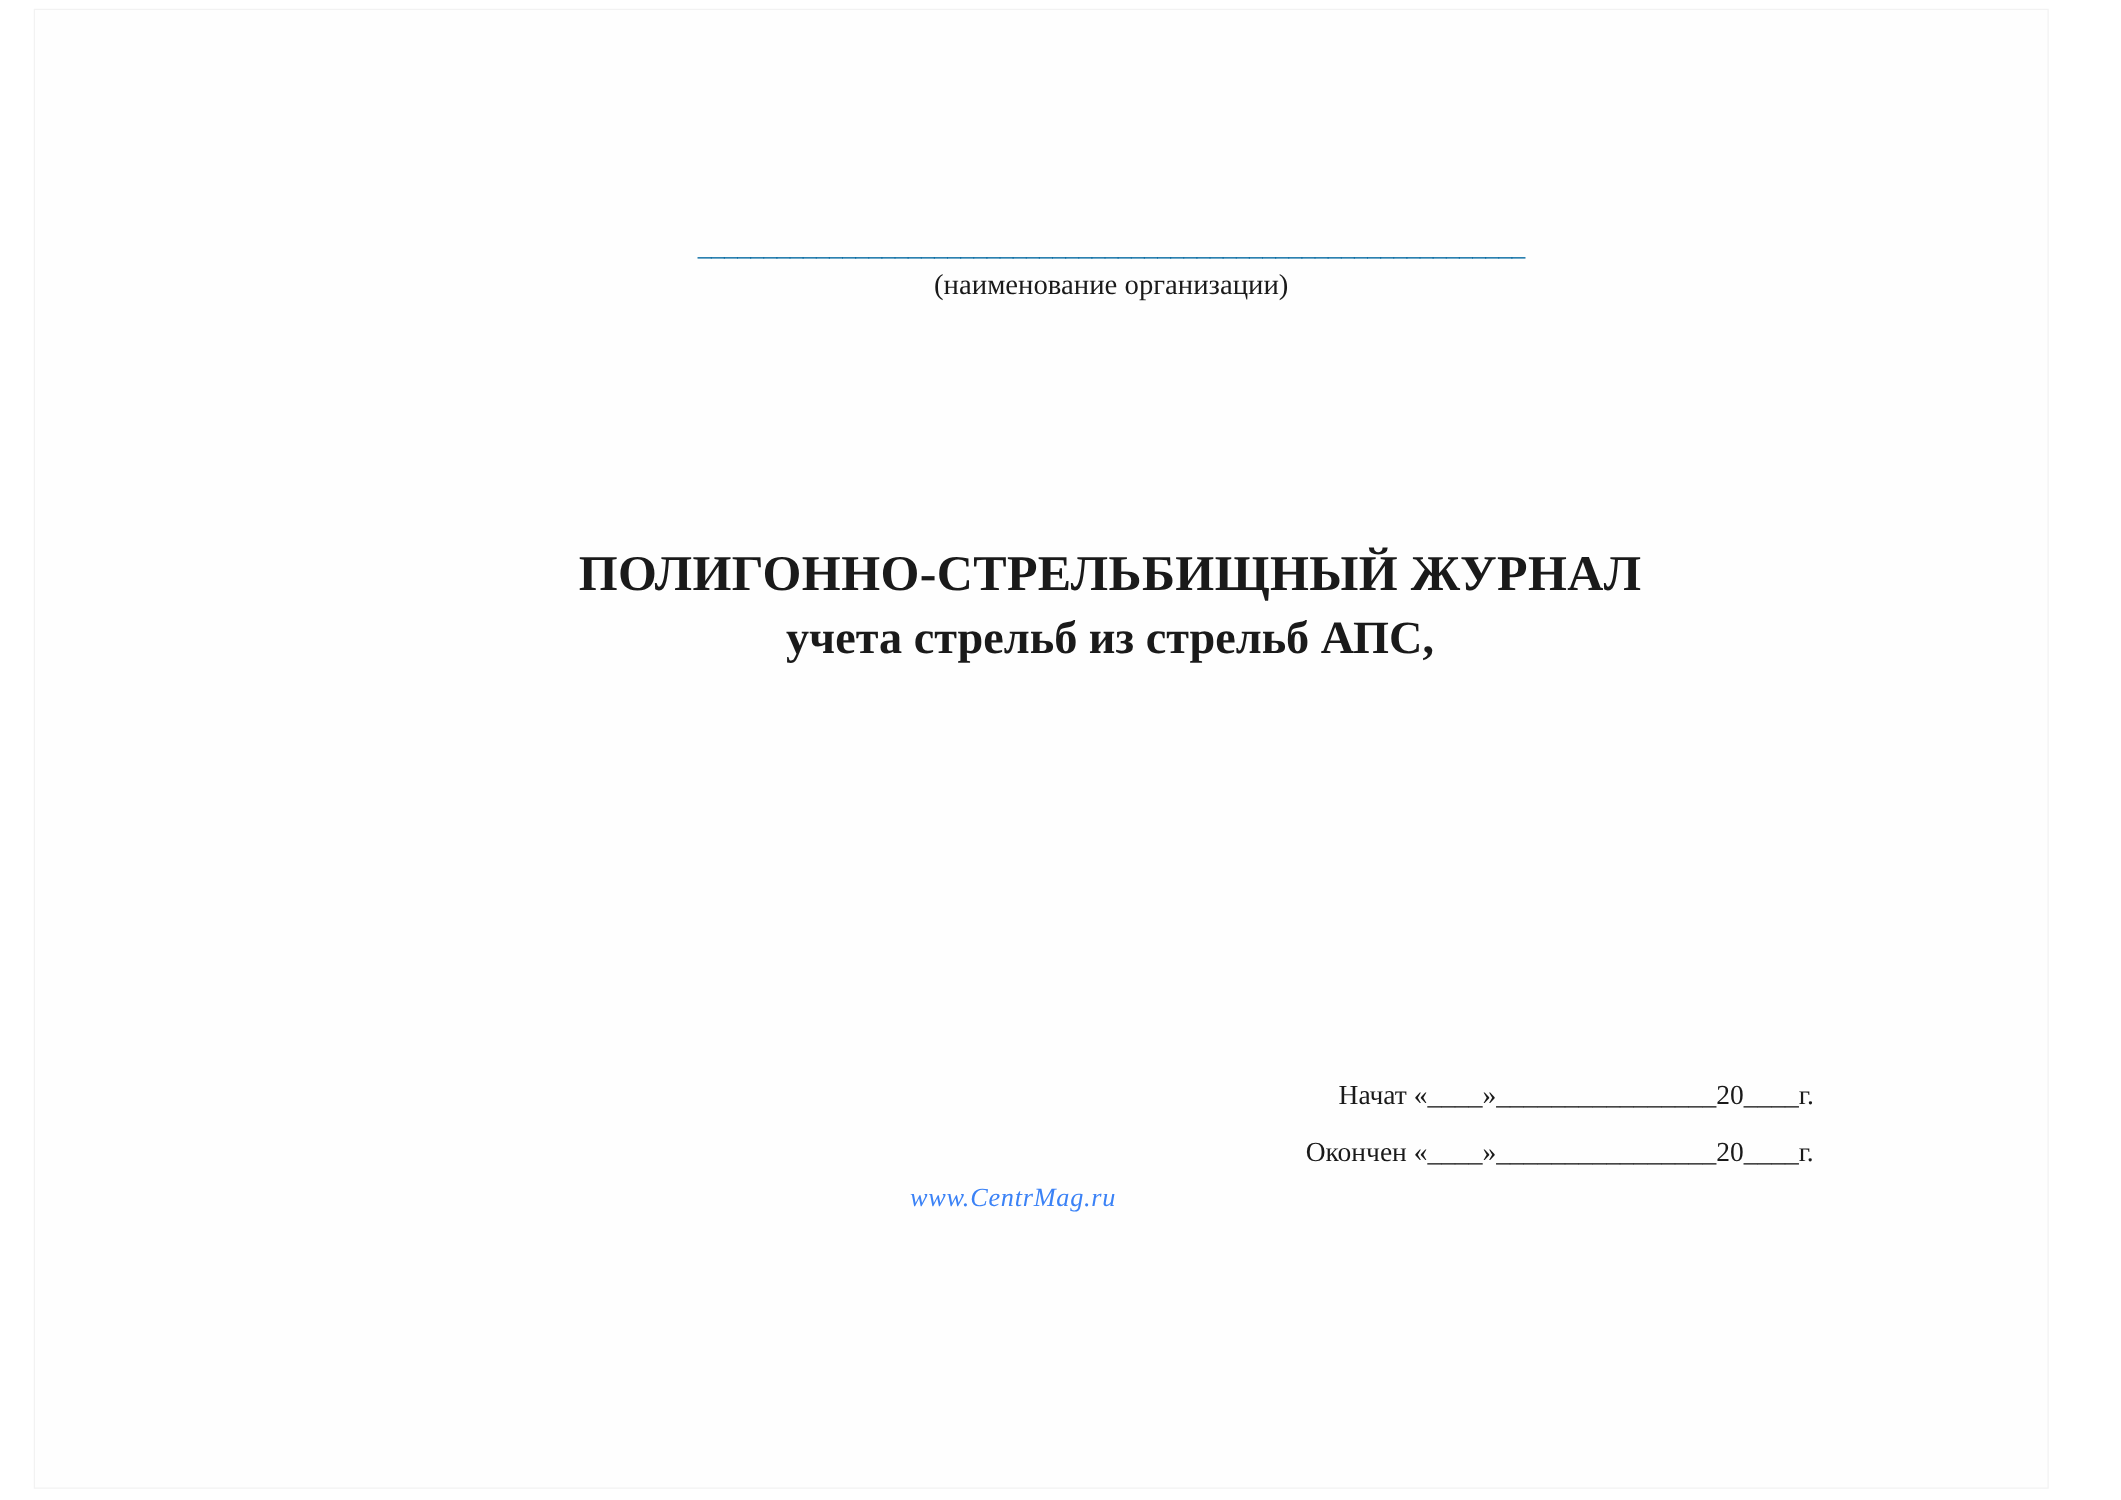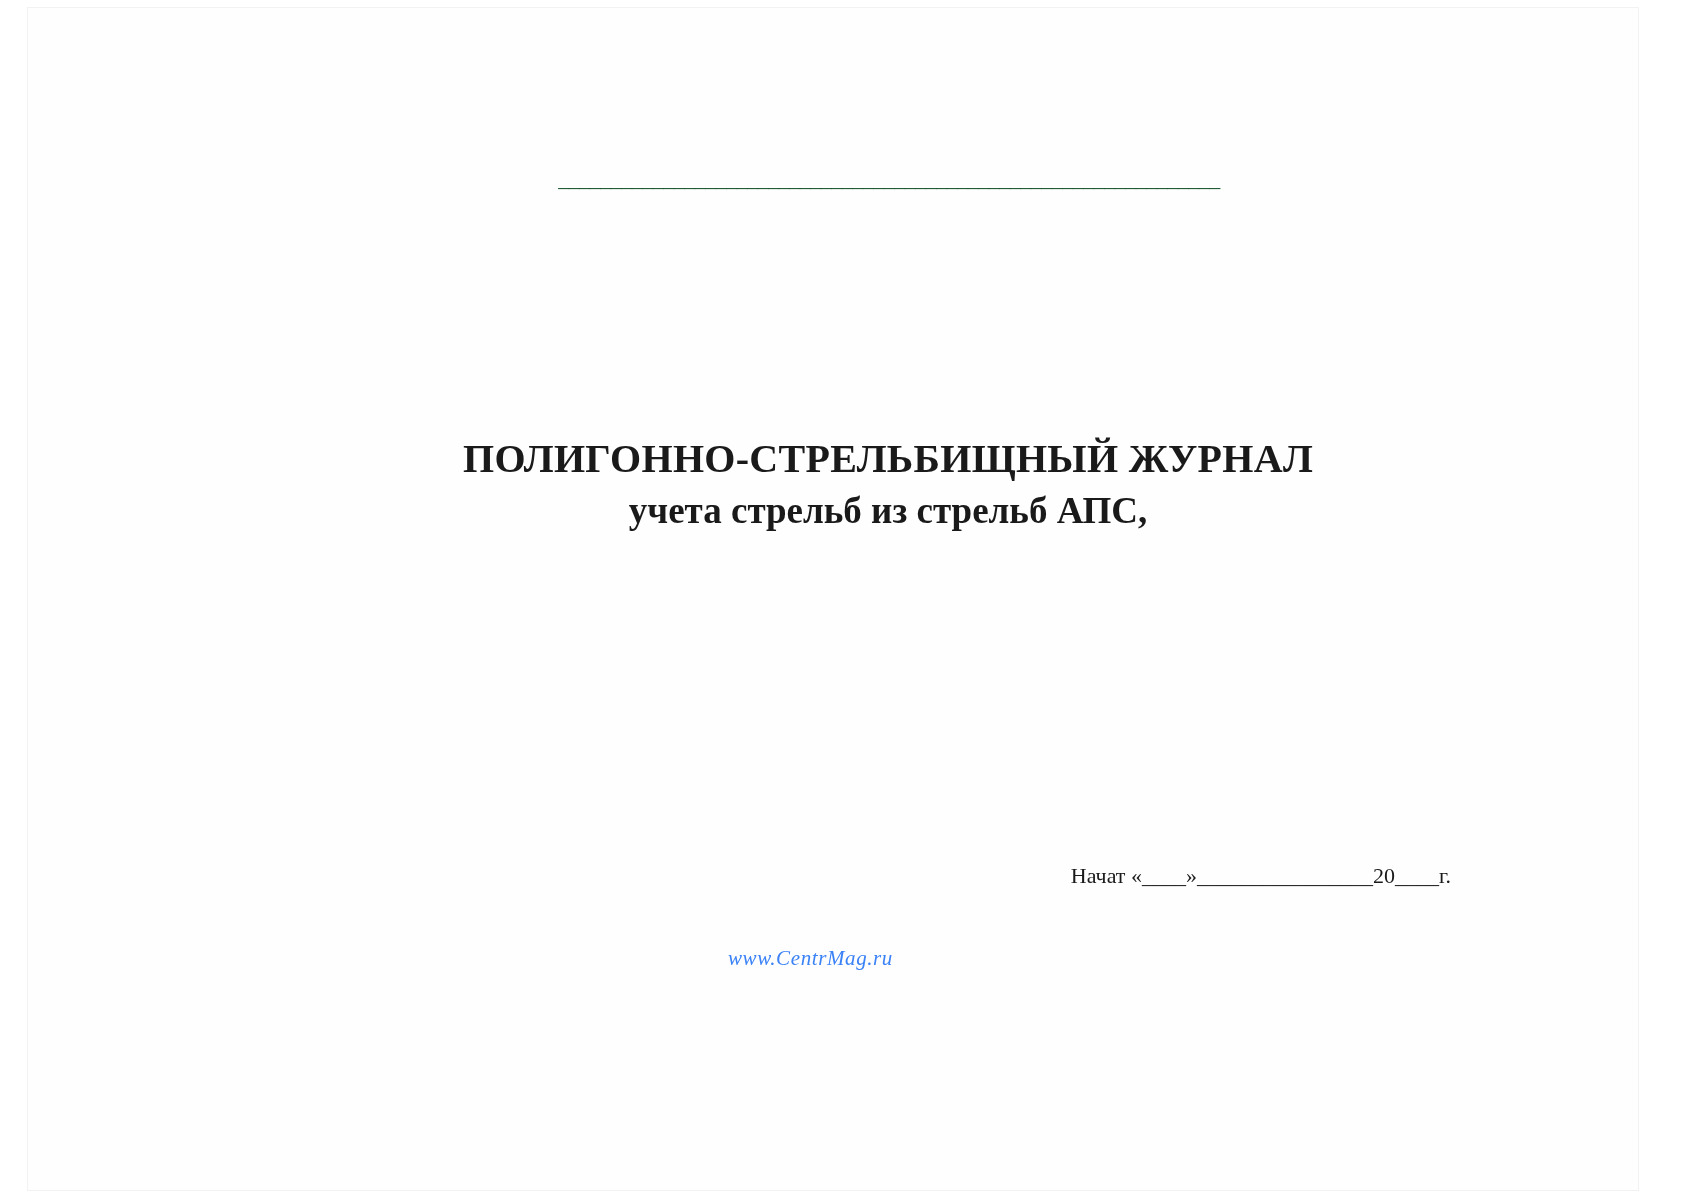--- a/index.html
+++ b/index.html
@@ -41,23 +41,24 @@
     position: absolute;
     left: 466px;
     top: 160px;
     width: 790px;
     text-align: center;
   }
   .org-rule {
     font-size: 22px;
     line-height: 22px;
     letter-spacing: -0.5px;
-    color: #14532d;
+    color: #0369a1;
     white-space: nowrap;
     overflow: hidden;
+    margin-top: 18px;
   }
   .org-caption {
     margin-top: 6px;
     font-size: 23px;
     line-height: 28px;
     color: #1a1a1a;
   }
 
   
   .title-block {
@@ -117,27 +118,29 @@
   }
 </style>
 </head>
 <body>
 
 <div class="page">
   <div class="sheet">
 
     <div class="org-block">
       <div class="org-rule">_______________________________________________________________</div>
+      <div class="org-caption">(наименование организации)</div>
     </div>
 
     <div class="title-block">
       <div class="title-line-1">ПОЛИГОННО-СТРЕЛЬБИЩНЫЙ ЖУРНАЛ</div>
       <div class="title-line-2">учета стрельб из стрельб АПС,</div>
     </div>
 
     <div class="dates-block">
       <span class="date-row">Начат «____»________________20____г.</span>
+      <span class="date-row">Окончен «____»________________20____г.</span>
     </div>
 
     <div class="watermark">www.CentrMag.ru</div>
 
   </div>
 </div>
 
 </body></html>

